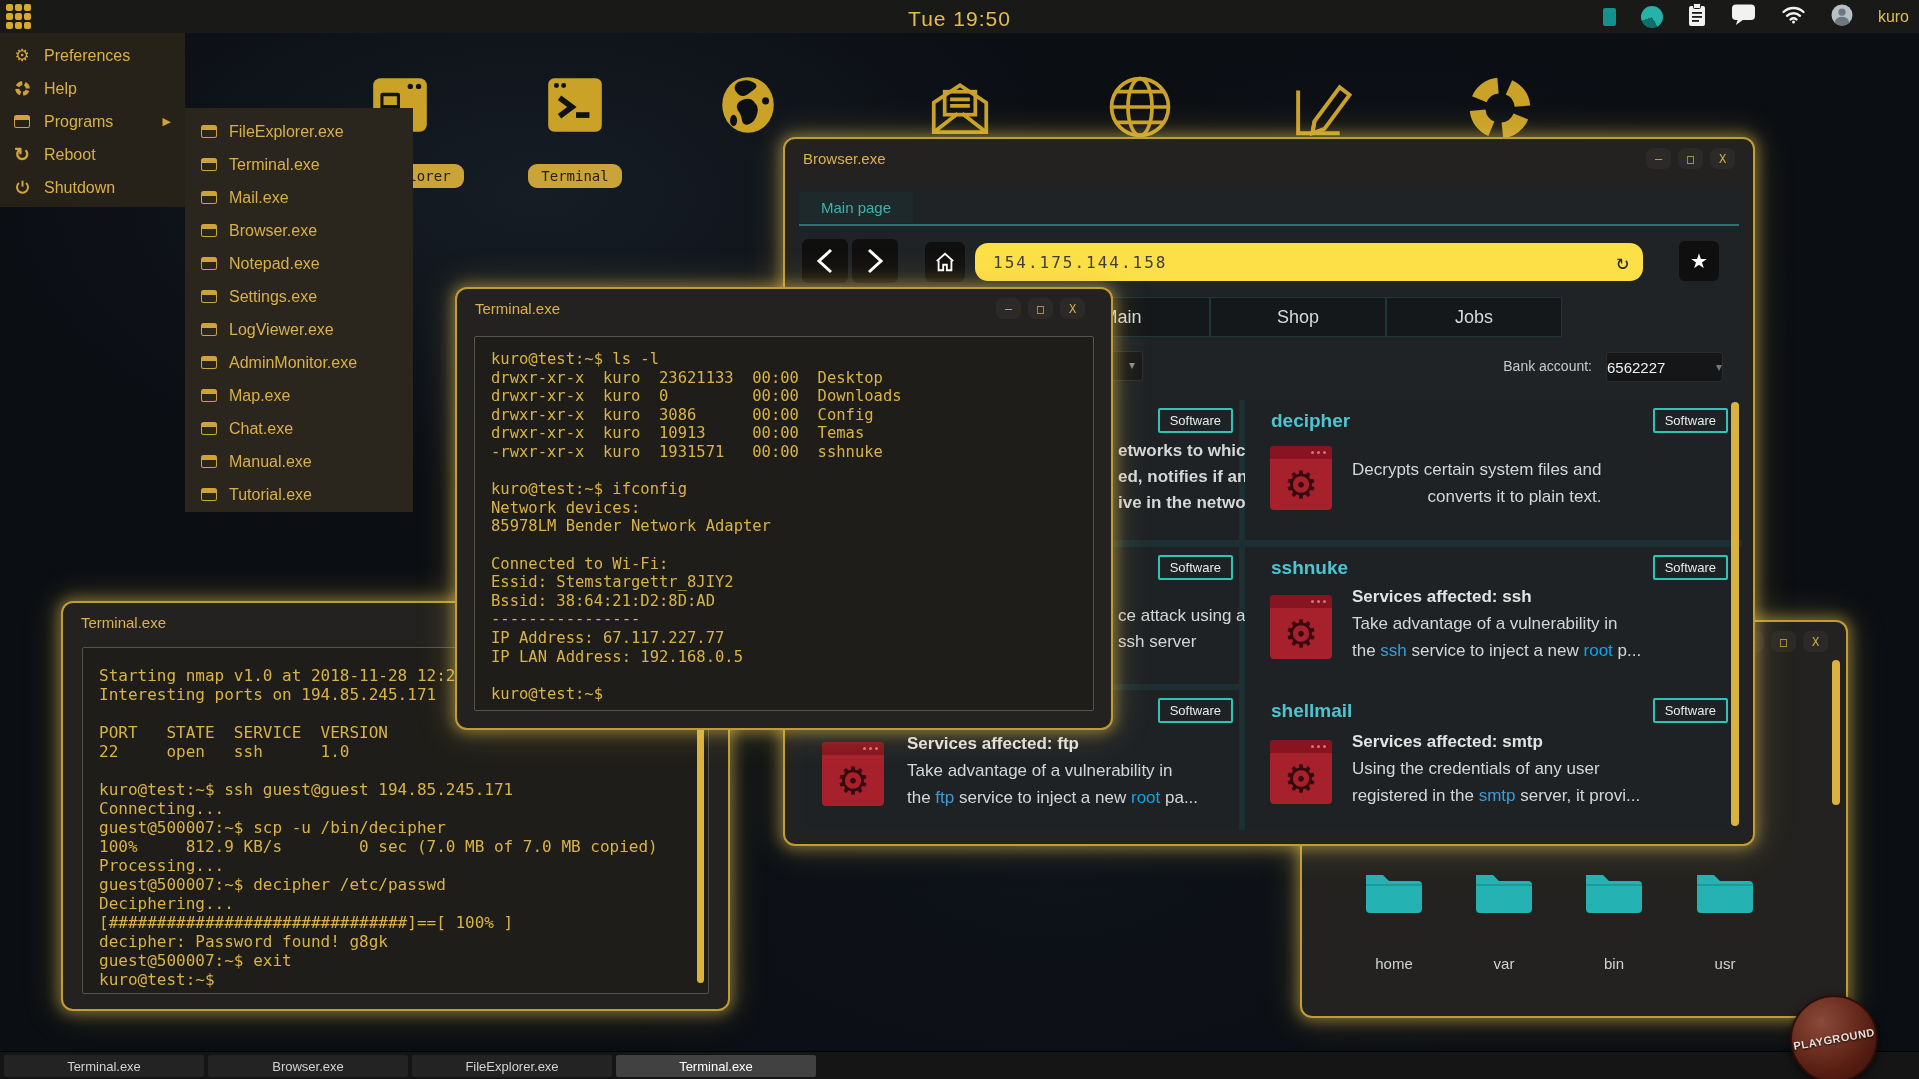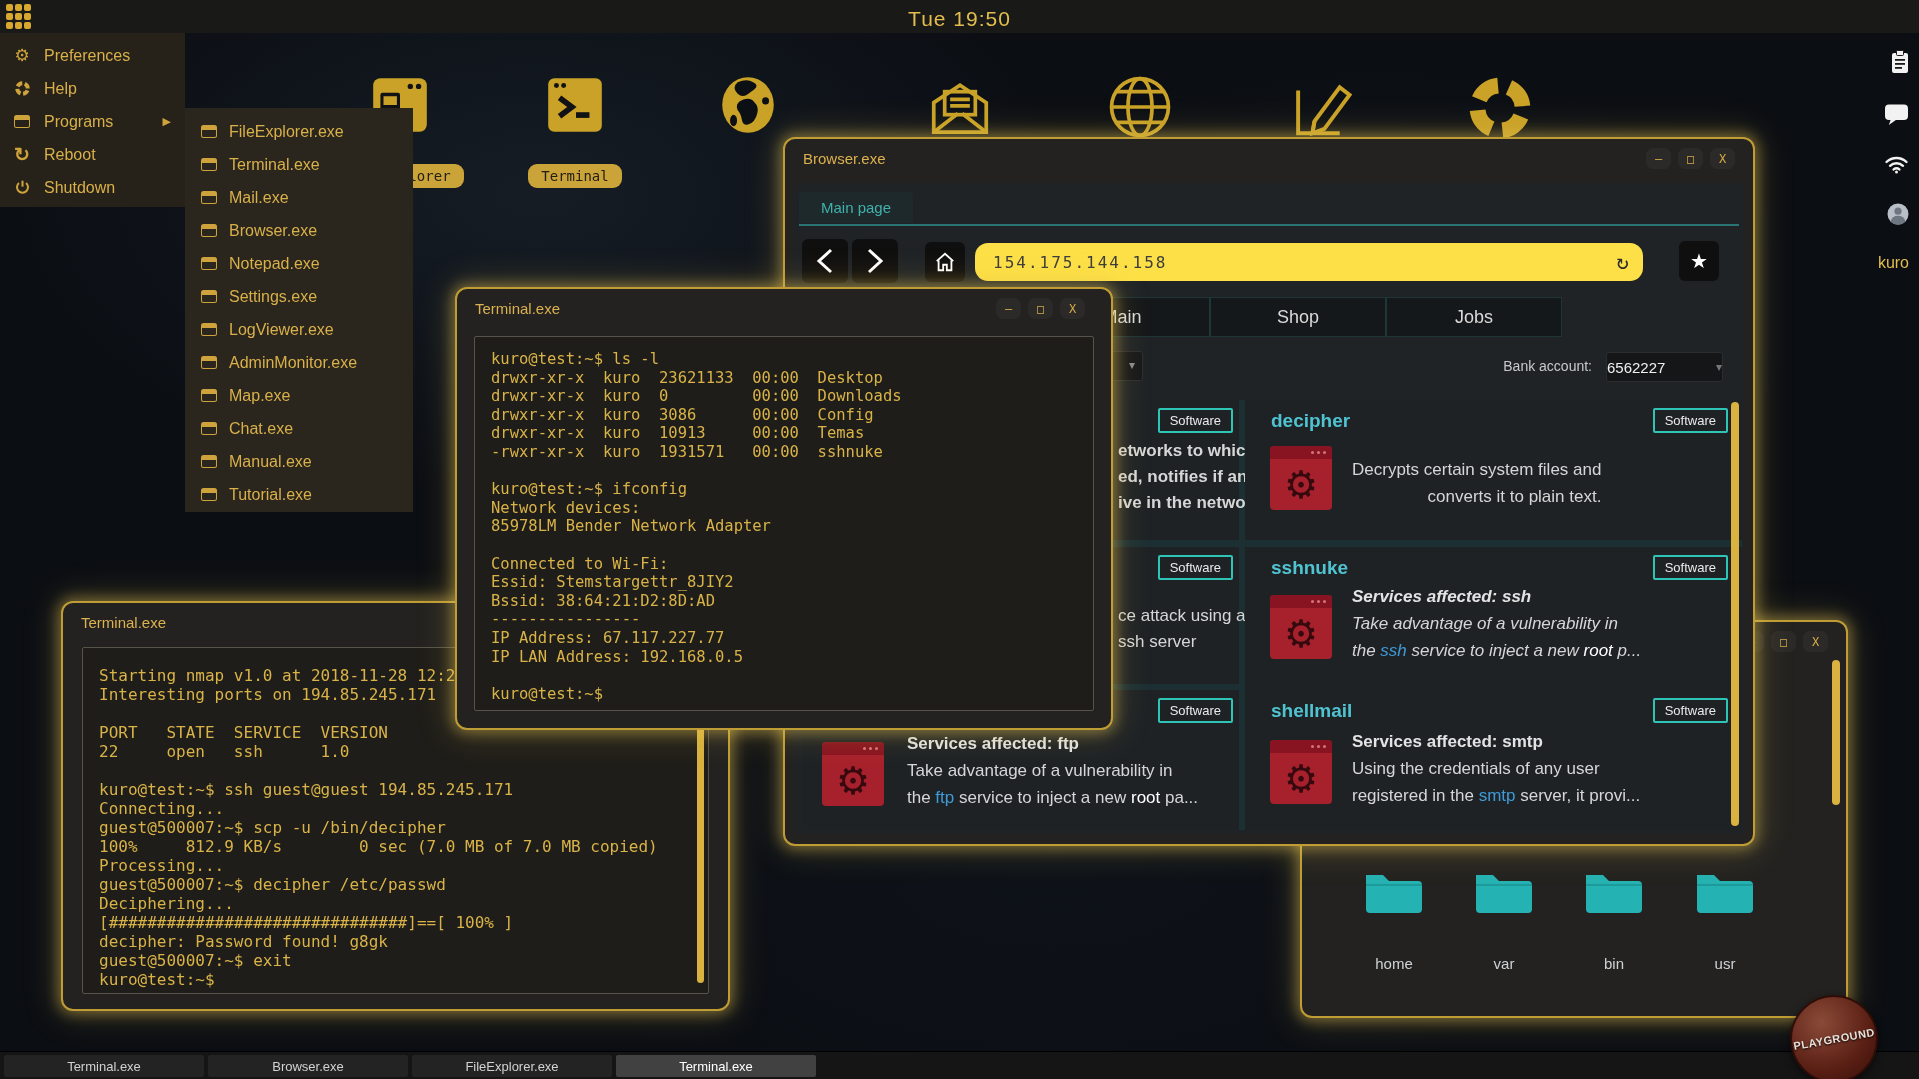--- a/index.html
+++ b/index.html
@@ -13,21 +13,21 @@
       #0b0e13;
     position:relative; color:#ddd;
   }
   .abs{position:absolute;}
 
   
   .topbar{left:0;top:0;width:1919px;height:33px;background:#191918;z-index:50;}
   .grid-ico{left:6px;top:4px;width:27px;height:25px;display:grid;grid-template-columns:repeat(3,7px);grid-template-rows:repeat(3,7px);gap:2px;}
   .grid-ico i{background:#d9a92f;border-radius:2px;}
   .clock{left:0;right:0;top:7px;text-align:center;color:#e3bd4e;font-size:21px;letter-spacing:1px;}
-  .tb-right{right:10px;top:0;height:33px;display:flex;align-items:flex-end;gap:25px;flex-direction:column;}
+  .tb-right{right:10px;top:0;height:33px;display:flex;align-items:center;gap:25px;}
   .batt{width:13px;height:18px;background:#14918c;border-radius:2px;}
   .pie{width:22px;height:22px;border-radius:50%;background:conic-gradient(from 150deg,#0f6f6a 0 100deg,#27b1a8 100deg 360deg);}
   .uname{color:#e3bd4e;font-size:16px;}
 
   
   .menu{left:0;top:33px;width:185px;height:174px;background:#262219;z-index:40;padding-top:6px;}
   .menu-item{height:33px;display:flex;align-items:center;gap:12px;padding-left:12px;color:#d9b04a;font-size:16px;position:relative;}
   .menu-item .mi{width:20px;display:flex;justify-content:center;color:#cfa33c;font-size:17px;}
   .menu-arrow{position:absolute;right:14px;font-size:11px;color:#cfa33c;}
   .submenu{left:185px;top:108px;width:228px;height:404px;background:#2a261d;z-index:40;padding-top:7px;}
@@ -72,21 +72,21 @@
   .badge{position:absolute;right:6px;top:8px;border:2px solid #2ec4b6;color:#eaeaea;font-size:13px;padding:3px 10px;border-radius:2px;}
   .badge.inset{right:14px;}
   .app-icon{position:absolute;width:62px;height:64px;background:#a7212c;border-radius:4px;}
   .app-icon .hdr{position:absolute;left:0;top:0;right:0;height:13px;background:#871420;border-radius:4px 4px 0 0;}
   .app-icon .hdr i{position:absolute;right:6px;top:5px;width:3px;height:3px;background:#d4747c;border-radius:50%;
                    box-shadow:-6px 0 0 #d4747c,-12px 0 0 #d4747c;}
   .app-icon .gear{position:absolute;left:0;right:0;top:13px;bottom:0;display:flex;align-items:center;justify-content:center;
                   color:#35090e;font-size:38px;font-family:"DejaVu Sans",sans-serif;}
   .card-heading{color:#e3e3e3;font-size:17px;font-weight:bold;line-height:27px;}
   .card-desc{color:#d6d6d6;font-size:17px;line-height:27px;white-space:pre-line;}
-  .seg-link{color:#3f9bd8;} .seg-root{color:#ffffff;}
+  .seg-link{color:#3f9bd8;} .seg-root{color:#0ea5e9;}
   .frag{position:absolute;left:316px;color:#d6d6d6;font-size:17px;line-height:26px;white-space:pre;}
 
   
   .folder-box{position:absolute;width:96px;height:110px;display:flex;flex-direction:column;align-items:center;justify-content:space-between;}
   .folder-box .flabel{color:#cfd3d6;font-size:15px;}
 
   
   .taskbar{left:0;top:1051px;width:1919px;height:28px;background:#151515;border-top:1px solid #000;z-index:60;}
   .tbtn{position:absolute;top:3px;width:200px;height:22px;background:#232323;color:#d2d2d2;font-size:13px;
         display:flex;align-items:center;justify-content:center;border-radius:2px;}
@@ -324,21 +324,21 @@
 
     <div class="card" style="left:443px;top:147px;width:497px;height:171px;">
       <div class="card-title">sshnuke</div>
       <div class="badge inset">Software</div>
       <div class="app-icon" style="left:25px;top:48px;">
         <div class="hdr">
             <i></i>
           </div>
           <span class="gear">⚙</span>
       </div>
-      <div style="position:absolute;left:107px;top:36px;font-style:italic;">
+      <div style="position:absolute;left:107px;top:36px;">
         <div class="card-heading">Services affected: ssh</div>
         <div class="card-desc"><span>Take advantage of a vulnerability in
 the </span><span class="seg-link">ssh</span><span> service to inject a new </span><span class="seg-root">root</span><span> p...</span></div>
       </div>
     </div>
 
     <div class="card" style="left:0;top:290px;width:437px;height:140px;">
       <div class="badge">Software</div>
       <div class="app-icon" style="left:20px;top:52px;">
         <div class="hdr">

